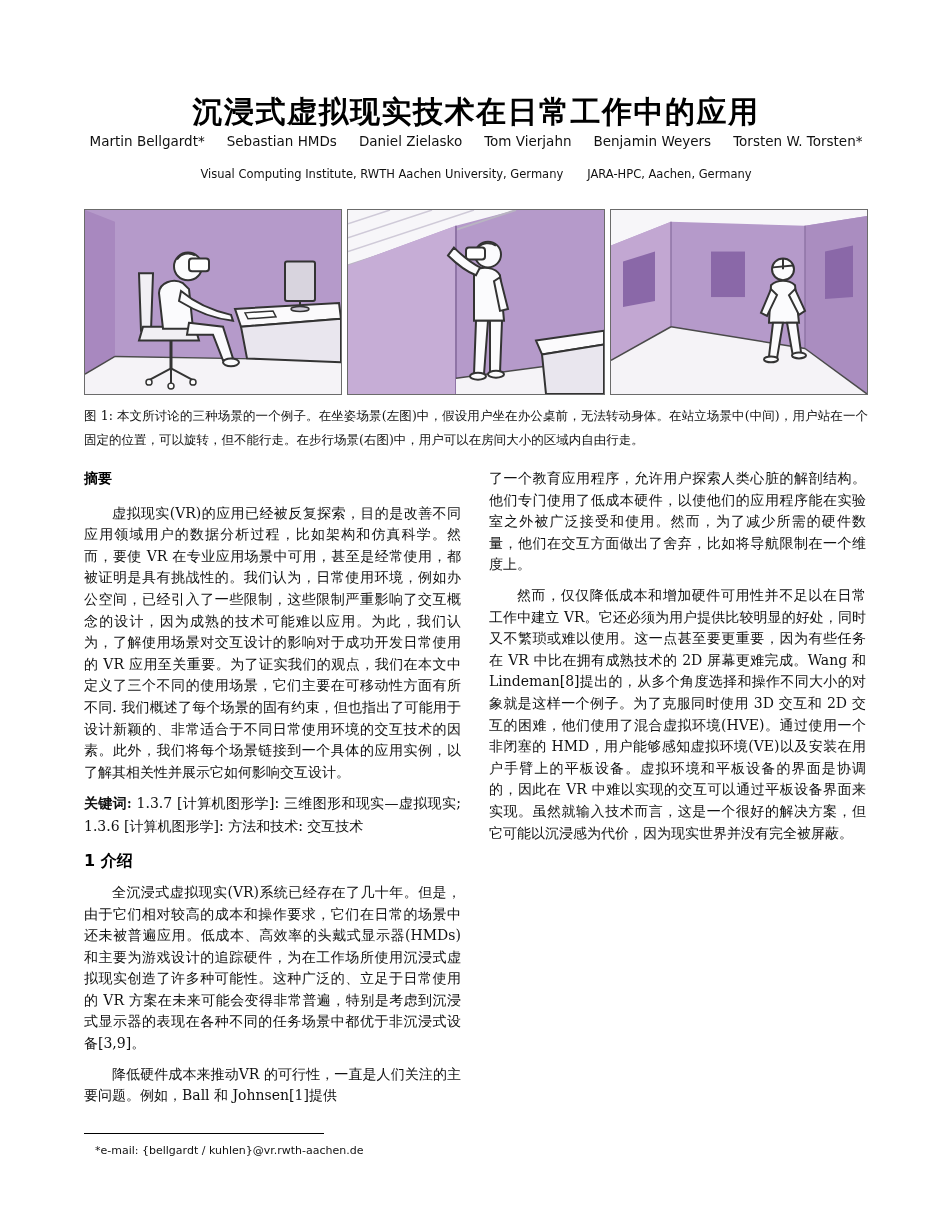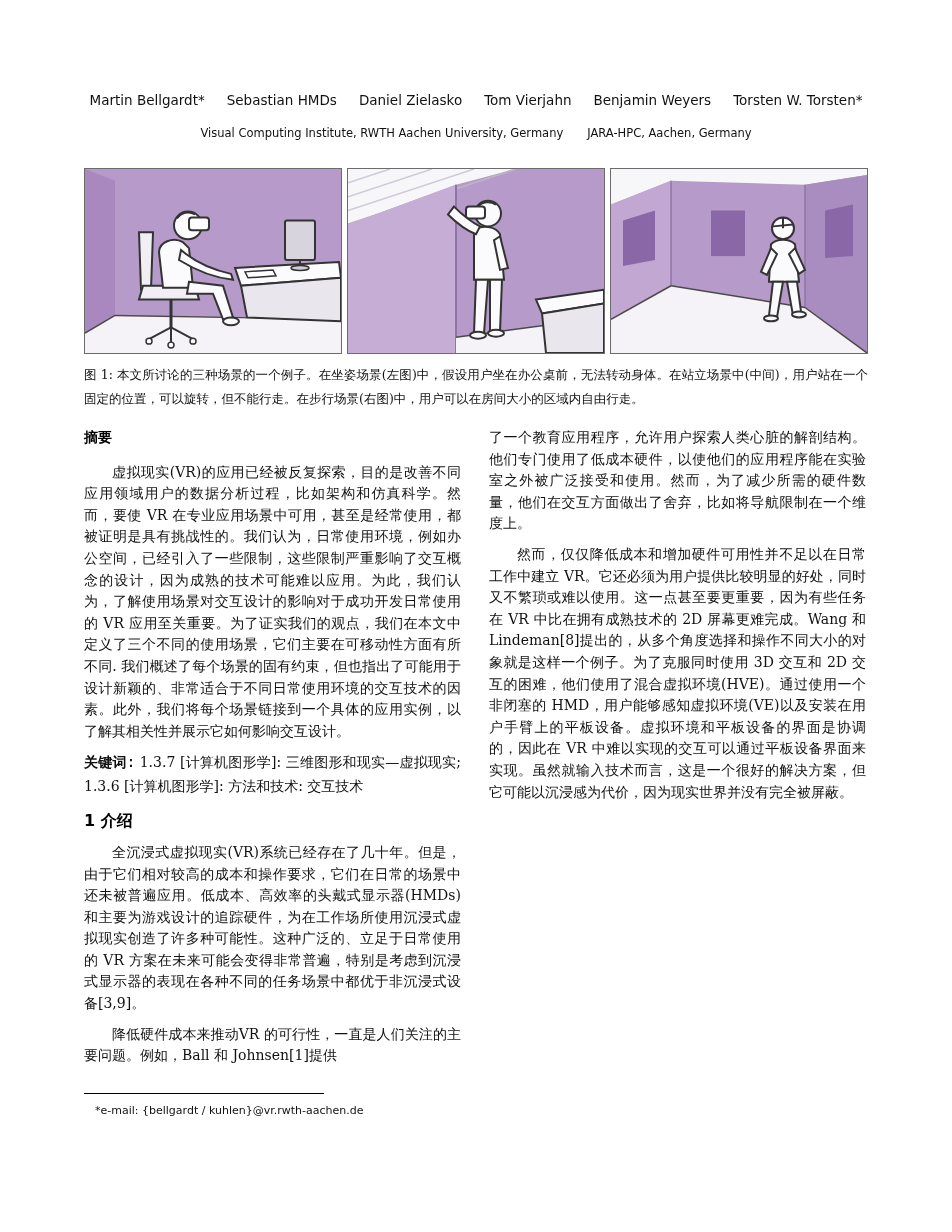--- a/index.html
+++ b/index.html
@@ -56,35 +56,36 @@
     font-weight:bold; font-size:14px; color:#000;
     text-align:left;
   }
   .abstract-head { margin-bottom:13px; }
   .section-head { margin:12px 0 10px 0; font-size:16px; }
 
   .col p { margin-bottom:9px; }
   .indent { text-indent:2em; }
 
   .keywords { margin:4px 0 6px 0; line-height:23px; }
-  .keywords .kw-label { font-family:Liberation Mono, monospace; font-weight:bold; }
+  .keywords .kw-label { font-family:Liberation Serif, serif; font-weight:bold; }
 
   .footnote-block { margin-top:26px; }
   .footnote-rule { width:240px; border-top:1px solid #000; }
   .footnote {
     padding-top:6px;
     font-family:"DejaVu Sans", sans-serif;
     font-size:11px; color:#111; text-align:left; text-indent:1em;
   }
 </style>
 </head>
 <body>
 
 <div class="page">
 
+  <h1 class="title">沉浸式虚拟现实技术在日常工作中的应用</h1>
 
   <div class="authors">
     <span>Martin Bellgardt*</span>
     <span>Sebastian HMDs</span>
     <span>Daniel Zielasko</span>
     <span>Tom Vierjahn</span>
     <span>Benjamin Weyers</span>
     <span>Torsten W. Torsten*</span>
   </div>
 

